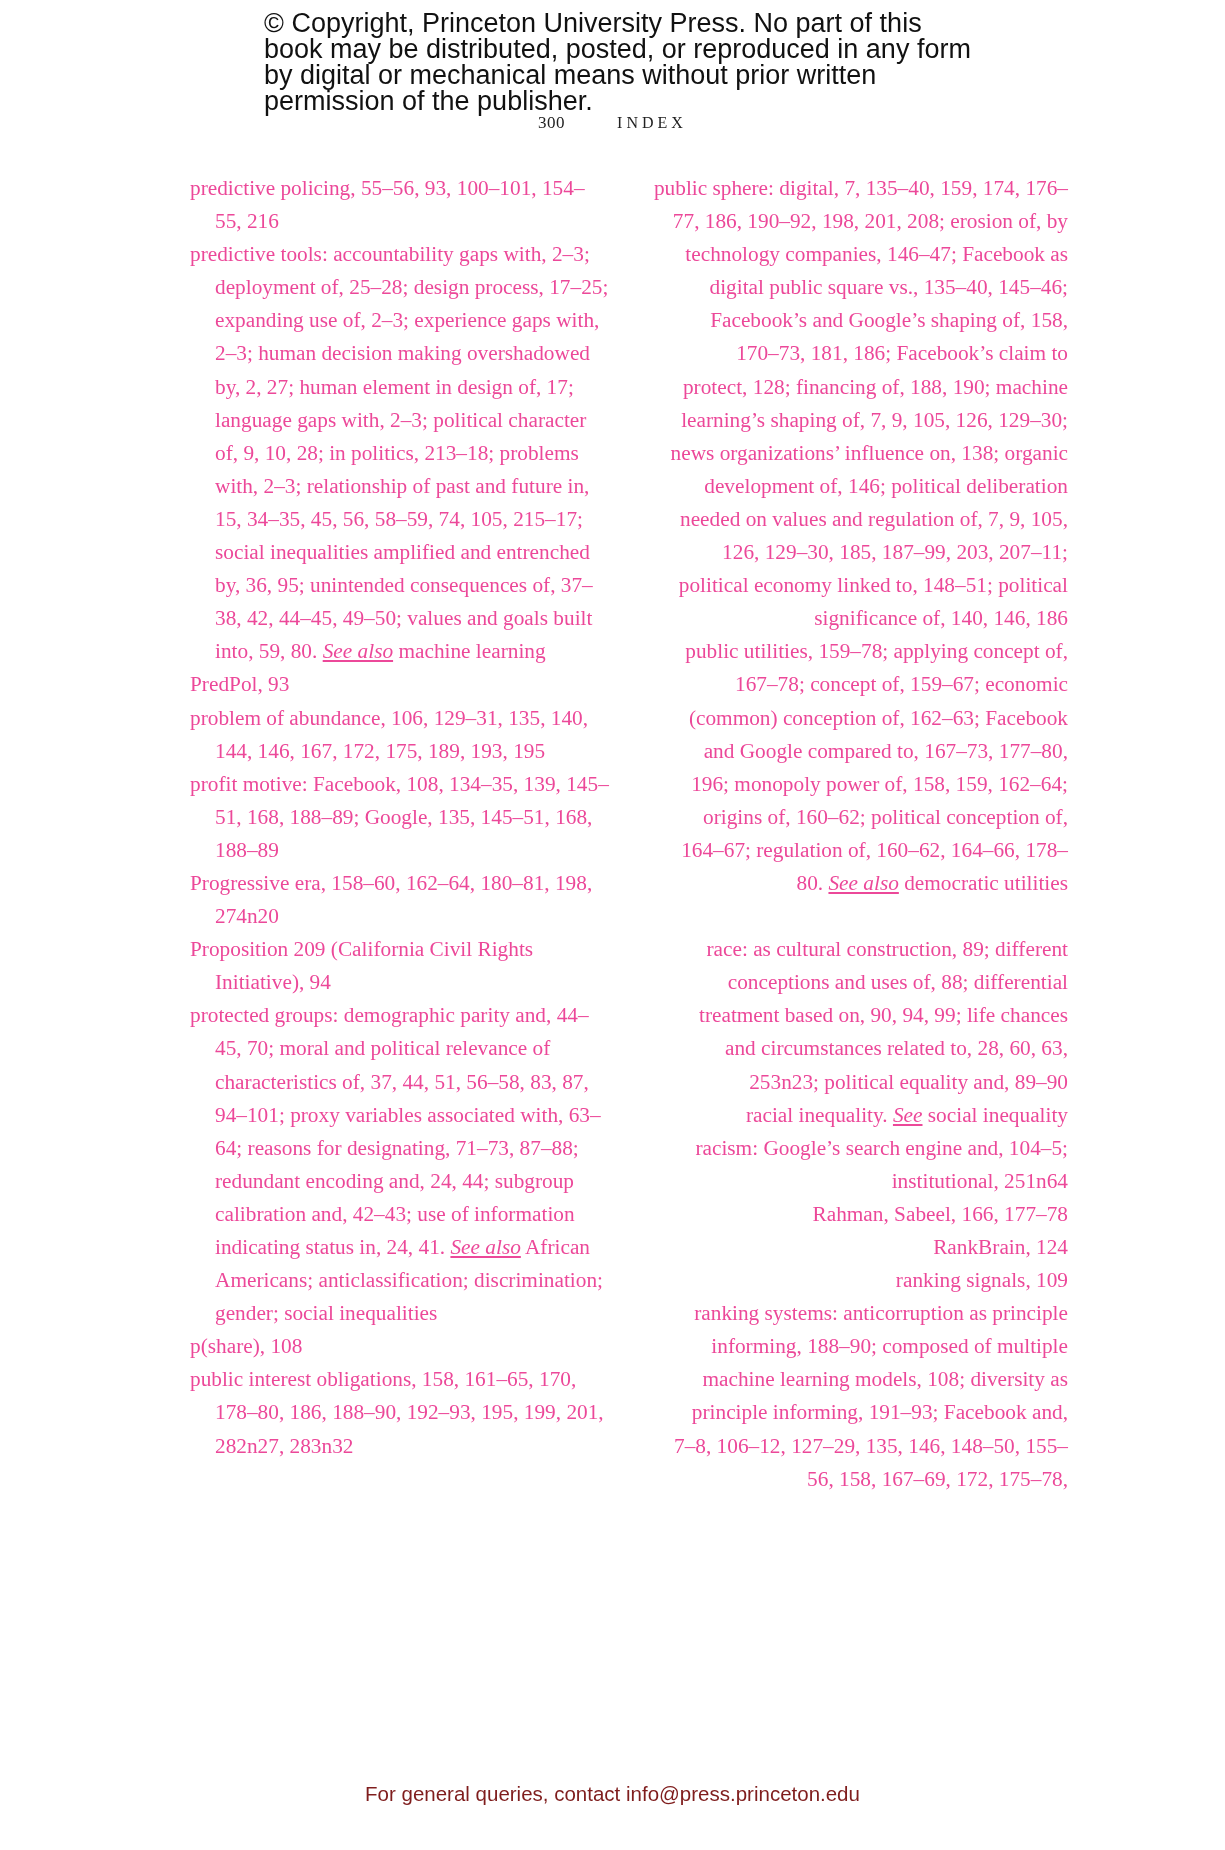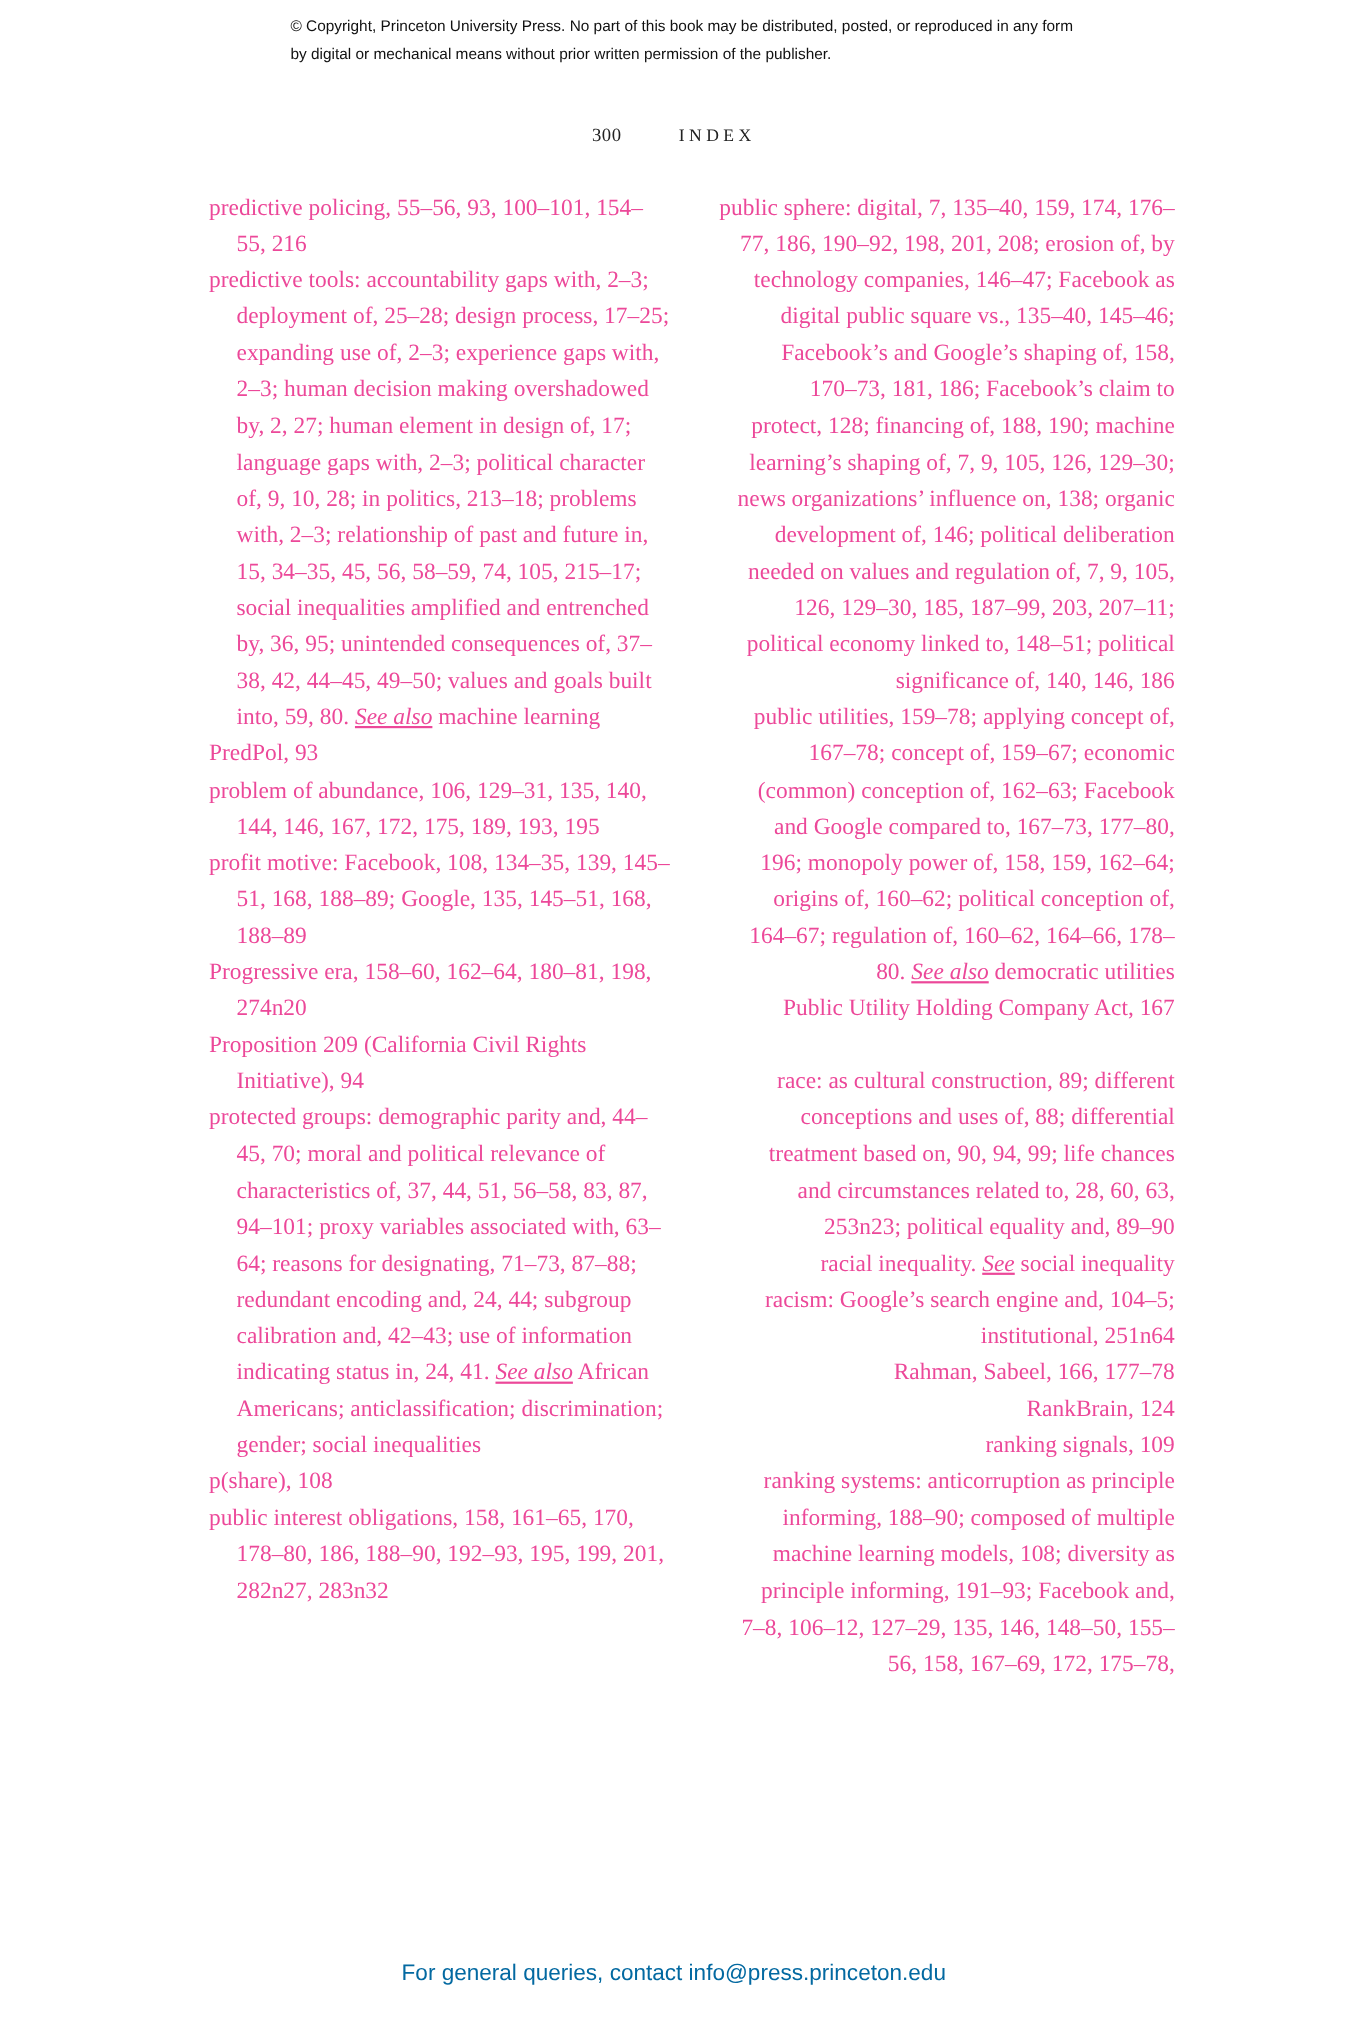--- a/index.html
+++ b/index.html
@@ -13,21 +13,21 @@
       position: relative;
       overflow: hidden;
       color: #1a1a1a;
     }
     .copyright {
       position: absolute;
       left: 264px;
       top: 10px;
       width: 720px;
       font-family: "Liberation Sans", sans-serif;
-      font-size: 14px;
+      font-size: 27px;
       line-height: 26px;
       color: #111;
     }
     .running-head {
       position: absolute;
       left: 0;
       width: 1225px;
       top: 113px;
       text-align: center;
       font-family: "Liberation Serif", serif;
@@ -63,21 +63,21 @@
     .entry .see { font-style: italic; text-decoration: underline; }
     .spacer { height: 33.1px; }
     .footer {
       position: absolute;
       left: 0;
       width: 1225px;
       top: 1782px;
       text-align: center;
       font-family: "Liberation Sans", sans-serif;
       font-size: 20.5px;
-      color: #0369a1;
+      color: #7f1d1d;
     }
   </style>
 </head>
 <body>
 
 <div class="copyright">© Copyright, Princeton University Press. No part of this book may be distributed, posted, or reproduced in any form by digital or mechanical means without prior written permission of the publisher.</div>
 
 <div class="running-head">
   <span class="pg">300</span><span class="ttl">INDEX</span>
 </div>
@@ -91,21 +91,20 @@
   <p class="entry"><span>Progressive era, 158–60, 162–64, 180–81, 198, 274n20</span></p>
   <p class="entry"><span>Proposition 209 (California Civil Rights Initiative), 94</span></p>
   <p class="entry"><span>protected groups: demographic parity and, 44–45, 70; moral and political relevance of characteristics of, 37, 44, 51, 56–58, 83, 87, 94–101; proxy variables associated with, 63–64; reasons for designating, 71–73, 87–88; redundant encoding and, 24, 44; subgroup calibration and, 42–43; use of information indicating status in, 24, 41.</span> <span class="see">See also</span> <span>African Americans; anticlassification; discrimination; gender; social inequalities</span></p>
   <p class="entry"><span>p(share), 108</span></p>
   <p class="entry"><span>public interest obligations, 158, 161–65, 170, 178–80, 186, 188–90, 192–93, 195, 199, 201, 282n27, 283n32</span></p>
 </div>
 
 <div class="column col-right">
   <p class="entry"><span>public sphere: digital, 7, 135–40, 159, 174, 176–77, 186, 190–92, 198, 201, 208; erosion of, by technology companies, 146–47; Facebook as digital public square vs., 135–40, 145–46; Facebook’s and Google’s shaping of, 158, 170–73, 181, 186; Facebook’s claim to protect, 128; financing of, 188, 190; machine learning’s shaping of, 7, 9, 105, 126, 129–30; news organizations’ influence on, 138; organic development of, 146; political deliberation needed on values and regulation of, 7, 9, 105, 126, 129–30, 185, 187–99, 203, 207–11; political economy linked to, 148–51; political significance of, 140, 146, 186</span></p>
   <p class="entry"><span>public utilities, 159–78; applying concept of, 167–78; concept of, 159–67; economic (common) conception of, 162–63; Facebook and Google compared to, 167–73, 177–80, 196; monopoly power of, 158, 159, 162–64; origins of, 160–62; political conception of, 164–67; regulation of, 160–62, 164–66, 178–80.</span> <span class="see">See also</span> <span>democratic utilities</span></p>
-  <p class="entry"><span>Public Utility Holding Company Act, 167</span></p>
   <div class="spacer"></div>
   <p class="entry"><span>race: as cultural construction, 89; different conceptions and uses of, 88; differential treatment based on, 90, 94, 99; life chances and circumstances related to, 28, 60, 63, 253n23; political equality and, 89–90</span></p>
   <p class="entry"><span>racial inequality.</span> <span class="see">See</span> <span>social inequality</span></p>
   <p class="entry"><span>racism: Google’s search engine and, 104–5; institutional, 251n64</span></p>
   <p class="entry"><span>Rahman, Sabeel, 166, 177–78</span></p>
   <p class="entry"><span>RankBrain, 124</span></p>
   <p class="entry"><span>ranking signals, 109</span></p>
   <p class="entry"><span>ranking systems: anticorruption as principle informing, 188–90; composed of multiple machine learning models, 108; diversity as principle informing, 191–93; Facebook and, 7–8, 106–12, 127–29, 135, 146, 148–50, 155–56, 158, 167–69, 172, 175–78,</span></p>
 </div>
 

